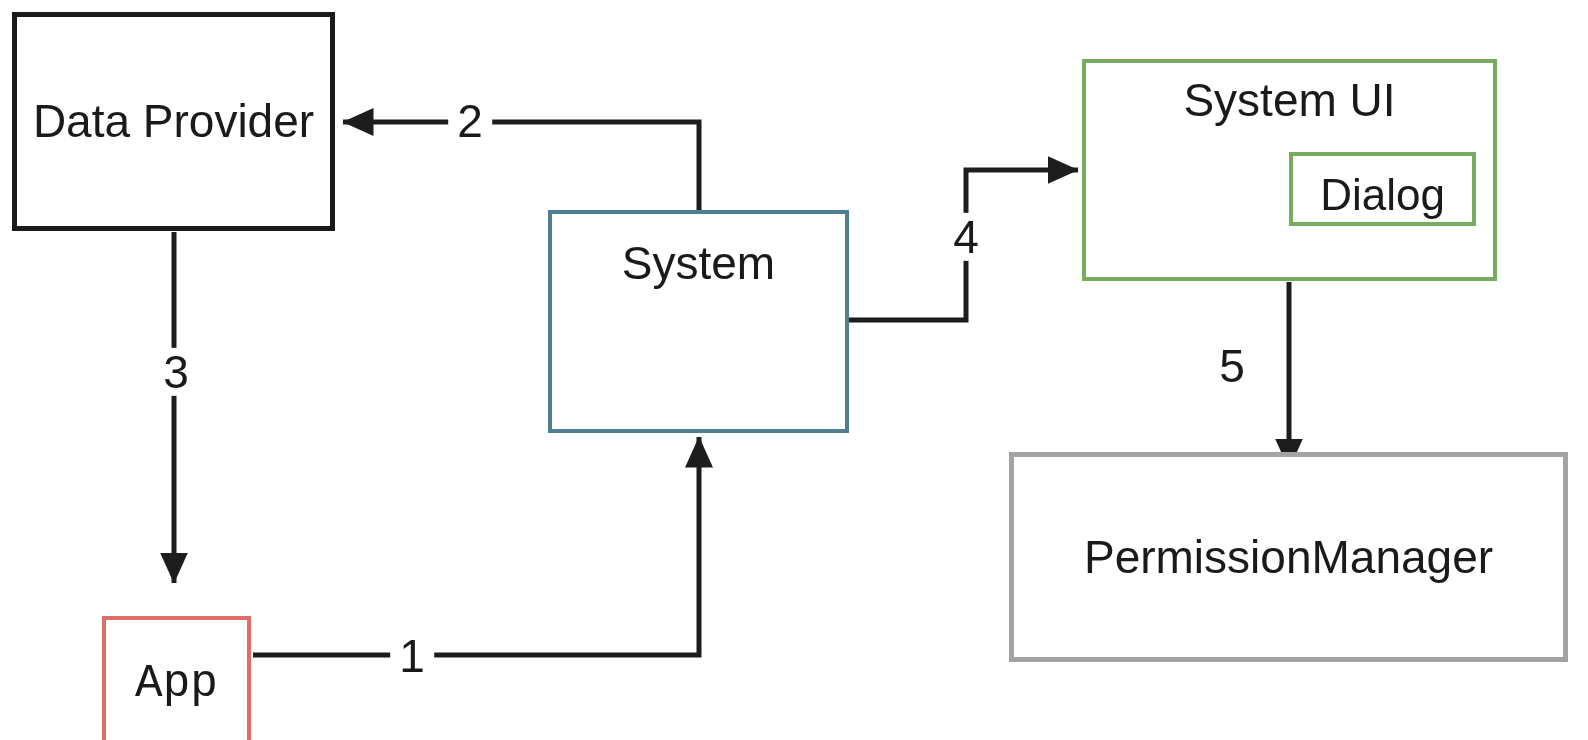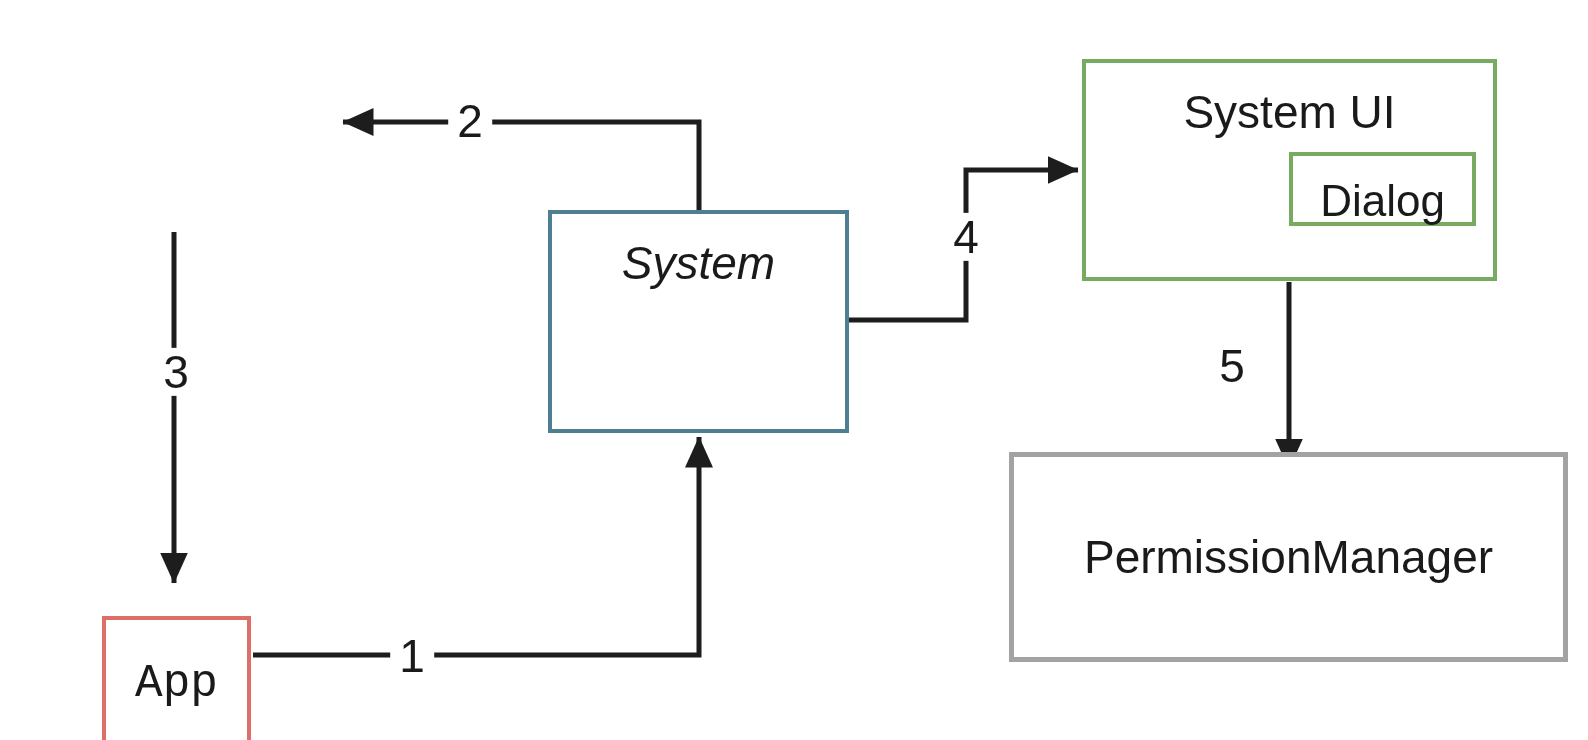--- a/index.html
+++ b/index.html
@@ -40,24 +40,24 @@
   .node.titled {
     text-align: center;
   }
   .node-title {
     display: block;
   }
   
   .node-data-provider { left: 12px;  top: 12px;  width: 323px; height: 219px; border: 5px solid #1a1a1a; }
   .node-app           { left: 102px; top: 616px; width: 149px; height: 137px; border: 4px solid #dd6e68; font-family: Liberation Mono, monospace; }
   .node-system        { left: 548px; top: 210px; width: 301px; height: 223px; border: 4px solid #4e7e91; }
-  .node-system .node-title { padding-top: 24px; font-style: italic; }
+  .node-system .node-title { padding-top: 24px; }
   .node-app-ops       { left: 18px;  top: 101px; width: 248px; height: 96px;  border: 4px solid #4e7e91; }
   .node-system-ui     { left: 1082px; top: 59px; width: 415px; height: 222px; border: 4px solid #77ac60; }
-  .node-system-ui .node-title { padding-top: 24px; }
+  .node-system-ui .node-title { padding-top: 12px; }
   .node-dialog        { left: 203px; top: 89px;  width: 187px; height: 74px; border: 4px solid #77ac60; font-size: 44px; }
   .node-permission-manager { left: 1009px; top: 452px; width: 559px; height: 210px; border: 5px solid #a3a3a3; }
   
   .edge-label {
     position: absolute;
     z-index: 3;
     transform: translate(-50%, -50%);
     background: #ffffff;
     padding: 0 9px;
     font-size: 46px;
@@ -81,20 +81,23 @@
         <path d="M0,0 L6.2,2.8 L0,5.6 Z" fill="#1d1d1d"></path>
       </marker>
     </defs>
     <path d="M253,655 L699,655 L699,437" fill="none" stroke-width="5" marker-end="url(#arrowhead)" stroke="#1d1d1d"></path>
     <path d="M699,211 L699,122 L343,122" fill="none" stroke-width="5" marker-end="url(#arrowhead)" stroke="#1d1d1d"></path>
     <path d="M174,232 L174,583" fill="none" stroke-width="5" marker-end="url(#arrowhead)" stroke="#1d1d1d"></path>
     <path d="M849,320 L966,320 L966,170 L1078,170" fill="none" stroke-width="5" marker-end="url(#arrowhead)" stroke="#1d1d1d"></path>
     <path d="M1289,282 L1289,469" fill="none" stroke-width="5" marker-end="url(#arrowhead)" stroke="#1d1d1d"></path>
   </svg>
 
+  <div class="node centered node-data-provider">
+    <span class="node-title">Data Provider</span>
+  </div>
 
   <div class="node centered node-app">
     <span class="node-title">App</span>
   </div>
 
   <div class="node titled node-system">
     <span class="node-title">System</span>
   </div>
 
   <div class="node titled node-system-ui">

